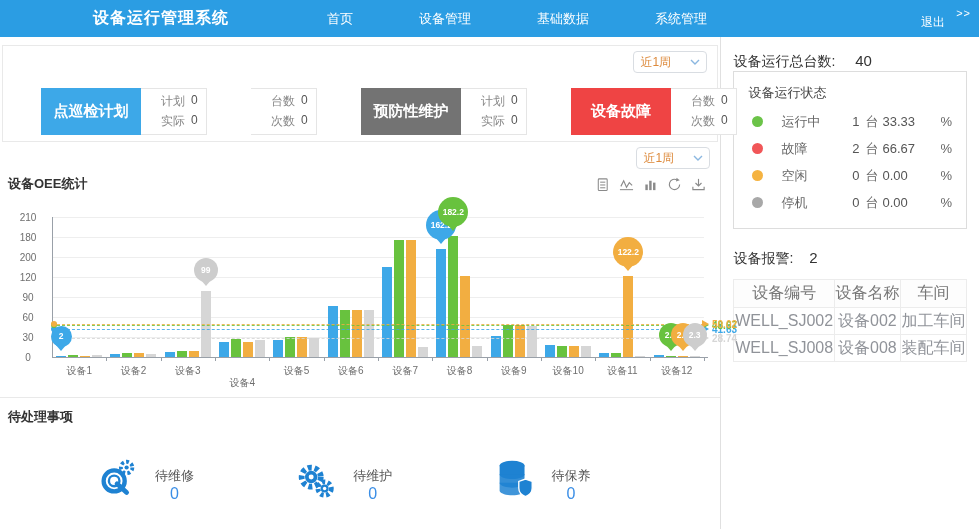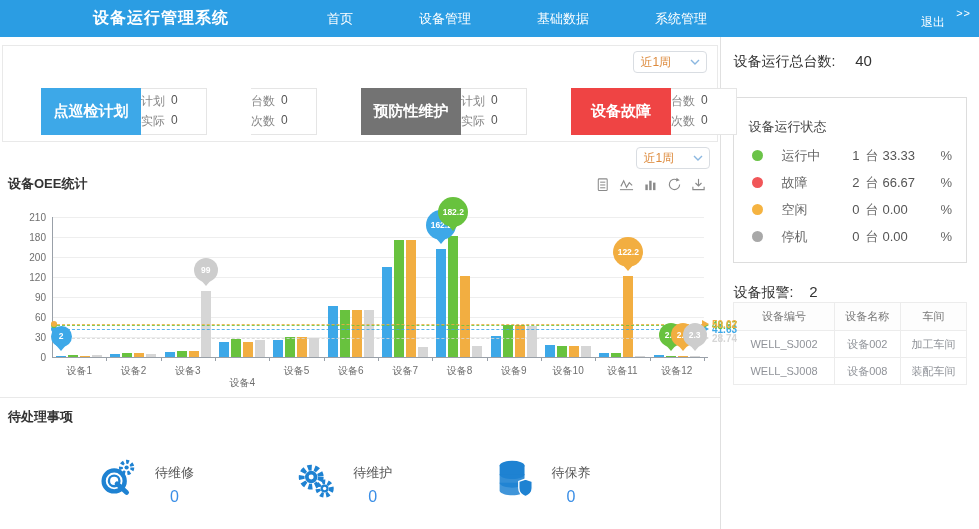--- a/index.html
+++ b/index.html
@@ -24,76 +24,76 @@
   .top-panel { margin:8px 2px 0 2px; border:1px solid #e9e9e9; height:97px; position:relative; }
   .select-box { width:74px; height:22px; border:1px solid #d9dde2; border-radius:4px; background:#fff;
     display:flex; align-items:center; justify-content:space-between; padding:0 6px; font-size:12px;
     color:#dd8a3c; cursor:pointer; }
   .sel-cards { position:absolute; top:5px; right:10px; }
   .cards { position:absolute; left:38px; top:42px; display:flex; gap:44px; }
   .card { display:flex; height:47px; cursor:pointer; }
   .card-color { width:100px; display:flex; align-items:center; justify-content:center;
     color:#fff; font-size:15px; font-weight:bold; white-space:nowrap; }
   .card-stats { width:66px; border:1px solid #e5e5e5; border-left:none; background:#fff;
-    display:flex; flex-direction:column; justify-content:center; gap:3px; padding-left:0; }
+    display:flex; flex-direction:column; justify-content:center; gap:3px; padding-left:20px; }
   .card-stat { font-size:12px; color:#888; display:flex; gap:6px; }
   .card-stat b { color:#555; font-weight:normal; }
 
   
   .chart-head1 { display:flex; justify-content:flex-end; padding:5px 10px 0 0; }
   .chart-head2 { position:relative; height:22px; margin-top:4px; display:flex; align-items:center; justify-content:center; }
   .chart-title { position:absolute; left:8px; font-size:13px; font-weight:bold; color:#333; }
   .legend { display:flex; gap:16px; align-items:center; }
   .legend-item { display:flex; gap:5px; align-items:center; cursor:pointer; }
   .legend-swatch { width:18px; height:11px; border-radius:2px; }
   .legend-label { font-size:11px; color:#9aa0a6; }
   .toolbox { position:absolute; right:14px; display:flex; gap:9px; }
   .toolbox span { cursor:pointer; display:inline-flex; }
 
   .chart-wrap { position:relative; height:182px; margin:6px 0 0 6px; }
   .gridline { position:absolute; border-top:1px solid #eeeeee; }
   .axis-y { position:absolute; width:1px; background:#99a0a8; }
   .axis-x { position:absolute; height:1px; background:#99a0a8; }
-  .ytick-label { position:absolute; width:36px; text-align:right; font-size:10px; color:#6e6e6e; }
+  .ytick-label { position:absolute; width:36px; text-align:center; font-size:10px; color:#6e6e6e; }
   .xtick { position:absolute; width:1px; height:4px; background:#99a0a8; }
   .xcat-label { position:absolute; text-align:center; font-size:10px; color:#6e6e6e; }
   .bar { position:absolute; }
   .markline { position:absolute; border-top:1px dashed; opacity:.85; }
   .markline-label { position:absolute; font-size:10px; font-weight:bold; transform:translateY(-50%); }
   .markline-arrow { position:absolute; width:0; height:0; border:4px solid transparent; transform:translateY(-50%); }
   .markline-dot { position:absolute; width:6px; height:6px; border-radius:50%; transform:translate(-3px,-3px); }
   .pin { --c:#3da8e8; position:absolute; background:var(--c); border-radius:50%;
     display:flex; align-items:center; justify-content:center; color:#fff; font-size:8.5px; font-weight:bold; z-index:3; }
   .pin::after { content:""; position:absolute; left:50%; bottom:-10px; transform:translateX(-50%);
     border:6px solid transparent; border-top:7px solid var(--c); }
 
   
   .todo { border-top:1px solid #e9e9e9; margin-top:14px; }
   .todo-title { font-size:13px; font-weight:bold; color:#333; padding:10px 0 0 8px; }
   .todo-items { display:flex; justify-content:space-between; padding:30px 130px 0 95px; }
   .todo-item { display:flex; gap:14px; cursor:pointer; }
-  .todo-text { display:flex; flex-direction:column; align-items:center; gap:6px; padding-top:8px; }
+  .todo-text { display:flex; flex-direction:column; align-items:center; gap:0; padding-top:8px;justify-content:center; }
   .todo-label { font-size:13px; color:#555; }
   .todo-value { font-size:16px; color:#3a8ee6; }
 
   
   .total-row { margin-top:5px; font-size:14px; color:#333; }
   .total-value { margin-left:16px; font-size:15px; }
-  .status-box { border:1px solid #ddd; margin-top:26px; padding:20px 14px 12px 14px; }
+  .status-box { border:1px solid #ddd; margin-top:0; padding:12px 14px 12px 14px; }
   .status-title { font-size:13px; color:#444; margin-bottom:6px; }
   .status-row { display:flex; align-items:center; height:27px; font-size:13px; color:#666; }
   .status-dot { width:11px; height:11px; border-radius:50%; margin:0 18px 0 4px; }
   .status-name { width:62px; }
   .status-count { width:16px; text-align:right; margin-right:6px; color:#555; }
   .status-unit { margin-right:4px; }
   .status-pct { width:46px; color:#555; }
   .status-pctunit { margin-left:12px; }
   .alarm-title { margin-top:20px; font-size:14px; color:#333; }
   .alarm-count { margin-left:12px; font-size:15px; }
-  .alarm-table { width:100%; border-collapse:collapse; font-size:11px; }
+  .alarm-table { width:100%; border-collapse:collapse; margin-top:11px; font-size:16px; }
   .alarm-table th { font-weight:normal; color:#777; border:1px solid #ececec; height:28px; background:#fdfdfd; }
   .alarm-table td { color:#909399; border:1px solid #ececec; height:27px; text-align:center; }
 </style>
 </head>
 <body>
 
 <div class="header">
   <div class="brand">设备运行管理系统</div>
   <div class="nav" id="nav">
       <div class="nav-item">首页</div>

